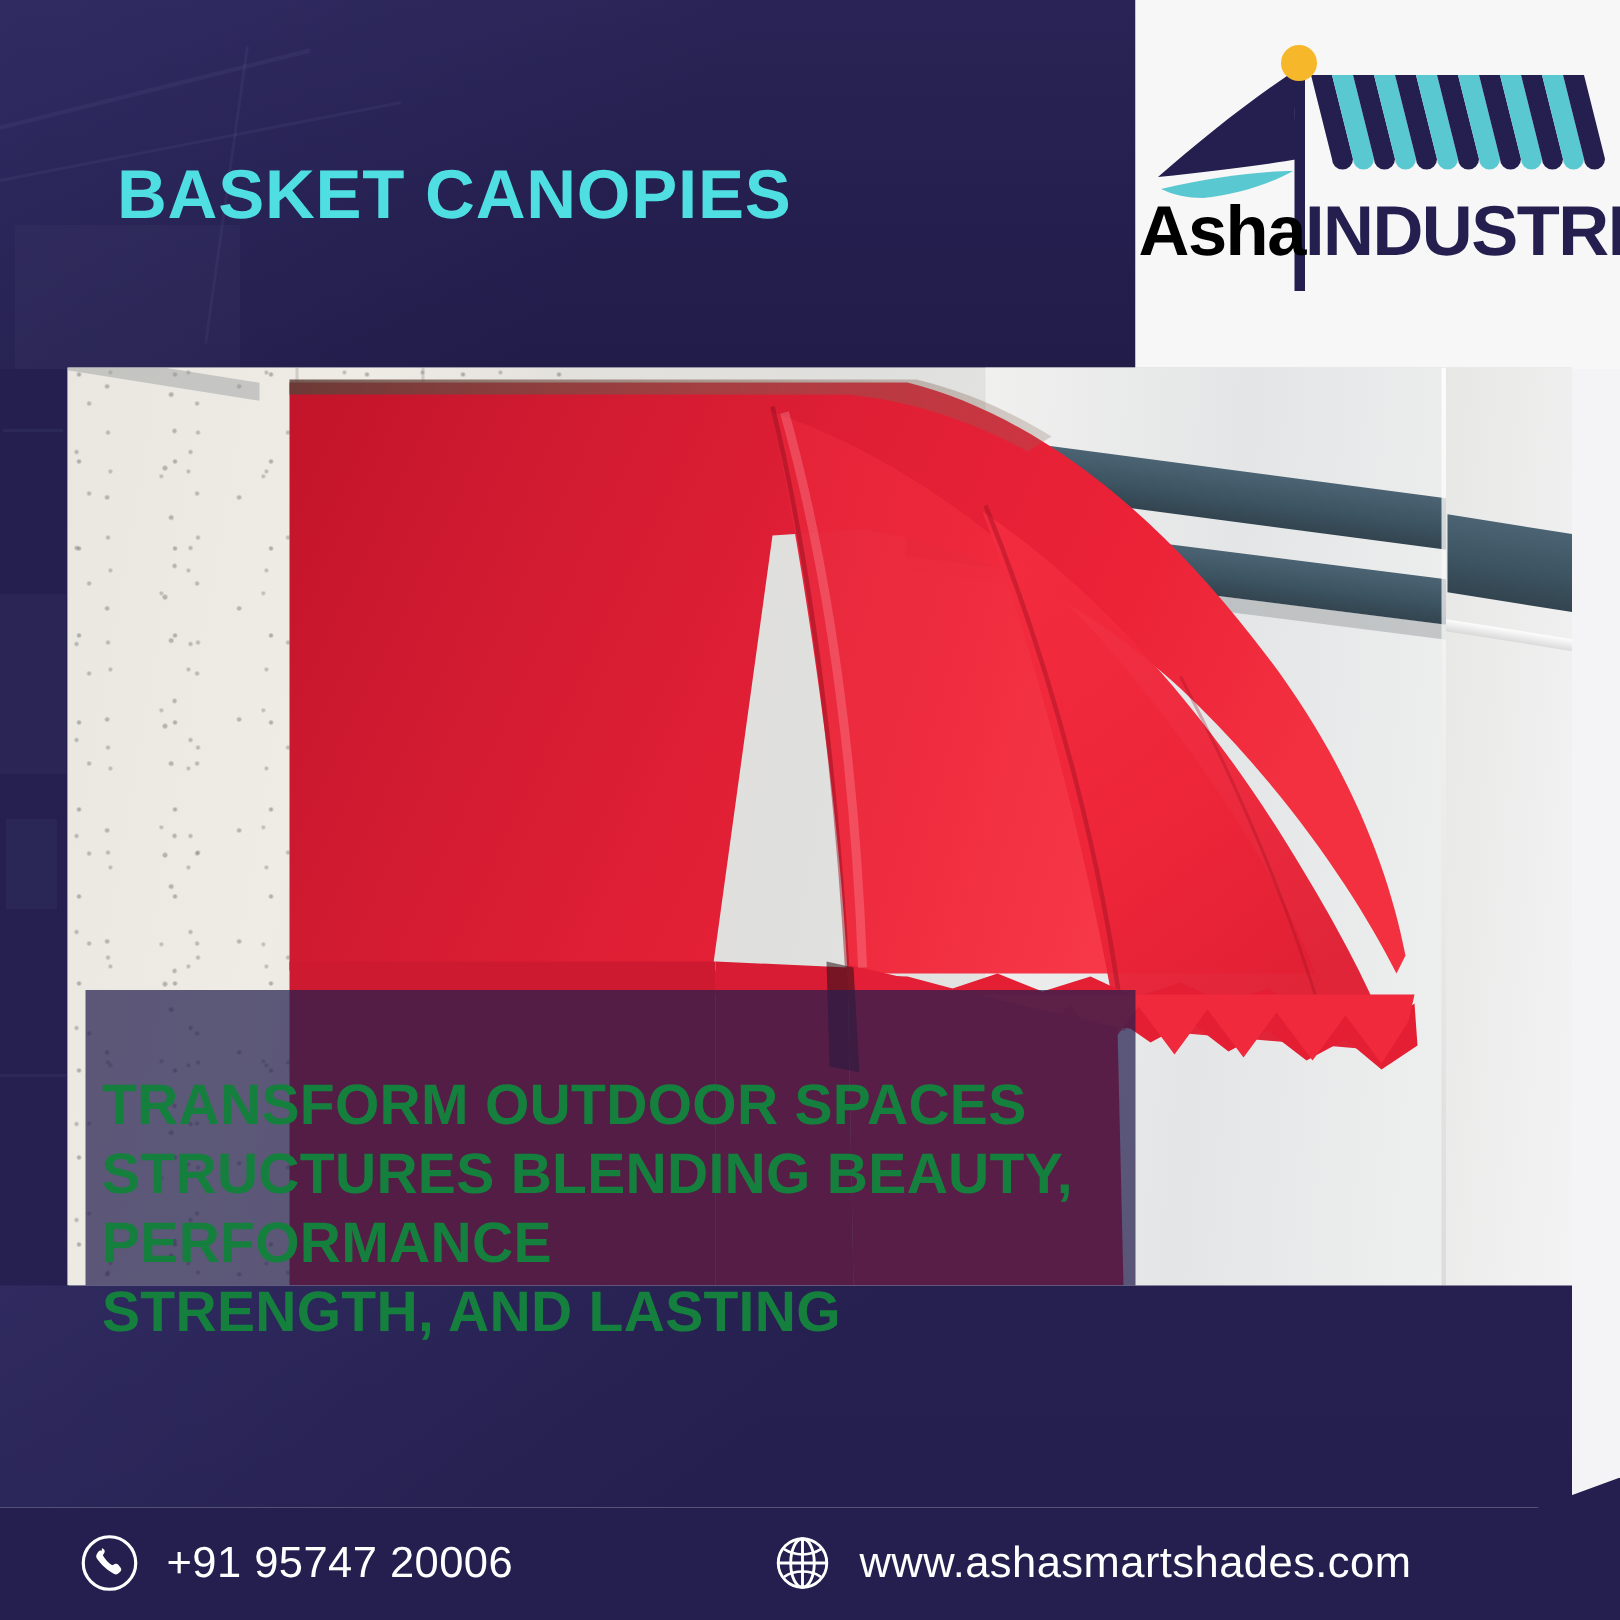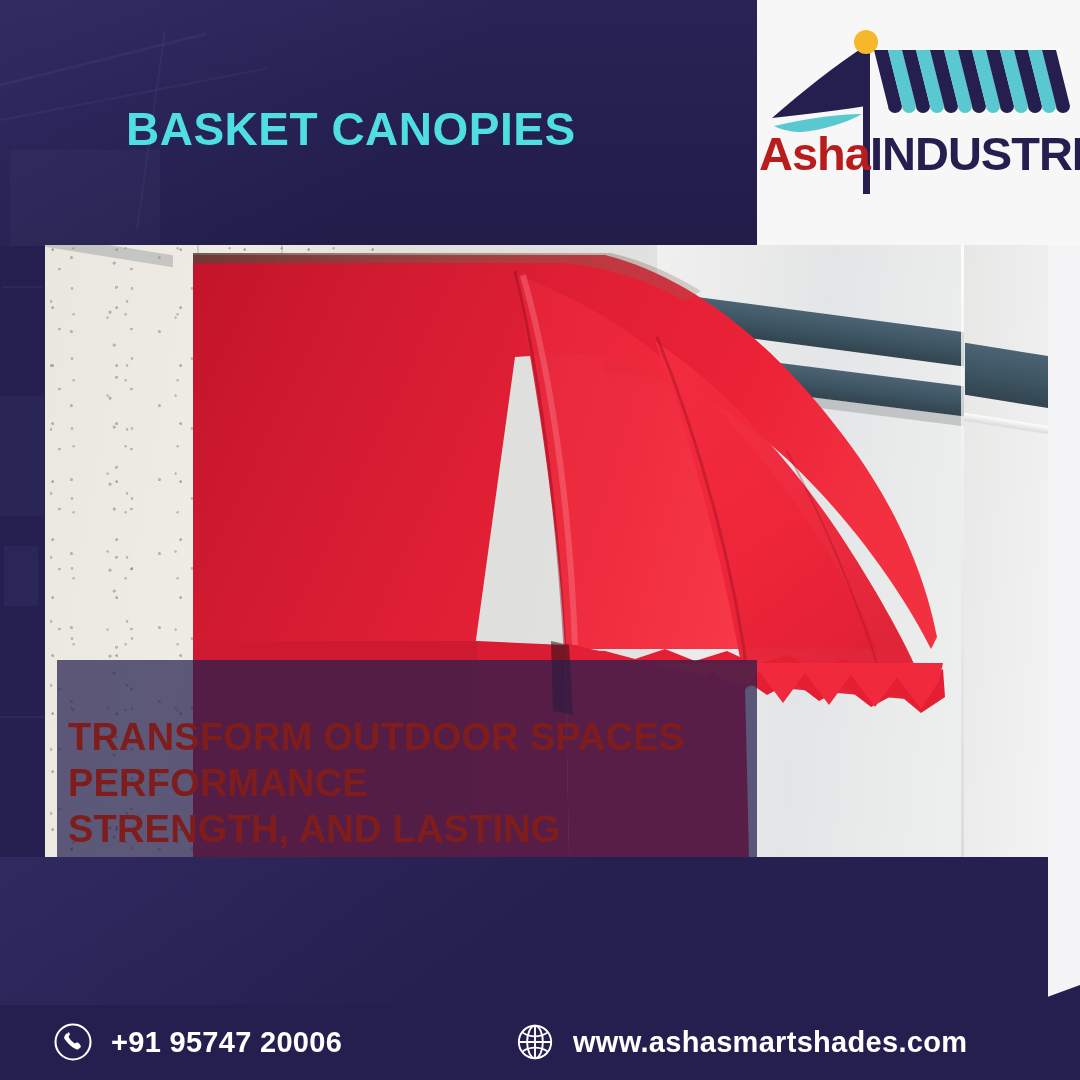--- a/index.html
+++ b/index.html
@@ -43,21 +43,21 @@
   .logo-panel{
     position:absolute;left:757px;top:0;width:323px;height:246px;
     background:#f7f7f8;
   }
   .logo-wrap{position:absolute;left:5px;top:14px;width:312px;height:180px;}
   .logo-text{
     position:absolute;left:2px;top:130px;width:310px;
     font-size:47px;font-weight:bold;letter-spacing:-1px;line-height:1;
     white-space:nowrap;
   }
-  .logo-asha{color:#b91c1c;}
+  .logo-asha{color:#000000;}
   .logo-ind{color:#241f4e;}
 
   
   .photo{
     position:absolute;left:45px;top:245px;width:1003px;height:612px;
     overflow:hidden;background:#dcdcda;
   }
   
   .wall{
     position:absolute;inset:0;
@@ -126,47 +126,47 @@
     background:linear-gradient(180deg,#262050 0%,#241f4e 100%);
   }
   .lower-navy-clip{
     position:absolute;left:0;top:857px;width:1048px;height:148px;
     background:linear-gradient(135deg,rgba(70,66,130,.30) 0%,rgba(36,31,78,0) 50%);
   }
 
   
   .headline{
     position:absolute;left:68px;top:714px;width:690px;
-    color:#7f1d1d;
+    color:#15803d;
     font-size:38px;font-weight:bold;line-height:46px;
     letter-spacing:.2px;text-transform:uppercase;
     z-index:6;
   }
   .headline div{white-space:nowrap;}
 
   
   .page-title{
     position:absolute;left:78px;top:102px;
     color:#4fdfe2;font-size:46px;font-weight:bold;letter-spacing:.5px;
-    text-transform:uppercase;z-index:6;white-space:nowrap;margin-left:48px;
+    text-transform:uppercase;z-index:6;white-space:nowrap;
   }
 
   
   .footer{
     position:absolute;left:0;top:1005px;width:1080px;height:75px;
     background:#241f4e;
   }
   .footer-notch{
     position:absolute;left:1020px;top:985px;width:60px;height:22px;
     background:#241f4e;
     clip-path:polygon(100% 0,100% 100%,0 100%);
   }
   .footer-item{
     position:absolute;display:flex;align-items:center;gap:17px;
-    color:#ffffff;font-size:29px;font-weight:bold;letter-spacing:.3px;
+    color:#ffffff;font-size:29px;font-weight:normal;letter-spacing:.3px;
     white-space:nowrap;
   }
   .fi-phone{left:52px;top:1021px;}
   .fi-web{left:514px;top:1021px;text-align:center;}
   .ico{width:42px;height:42px;flex:0 0 42px;}
 </style>
 </head>
 <body>
 
 <div class="poster">
@@ -323,20 +323,21 @@
     </div>
   </div>
 
   <div class="overlay-box"></div>
 
   <div class="lower-navy"></div>
   <div class="lower-navy-clip"></div>
 
   <div class="headline">
     <div>TRANSFORM OUTDOOR SPACES</div>
+    <div>STRUCTURES BLENDING BEAUTY,</div>
     <div>PERFORMANCE</div>
     <div>STRENGTH, AND LASTING</div>
   </div>
 
   <div class="footer-notch"></div>
   <div class="footer"></div>
 
   <div class="footer-item fi-phone">
     <svg class="ico" viewBox="0 0 48 48">
       <circle cx="24" cy="24" r="20" fill="none" stroke="#ffffff" stroke-width="2.4"></circle>

